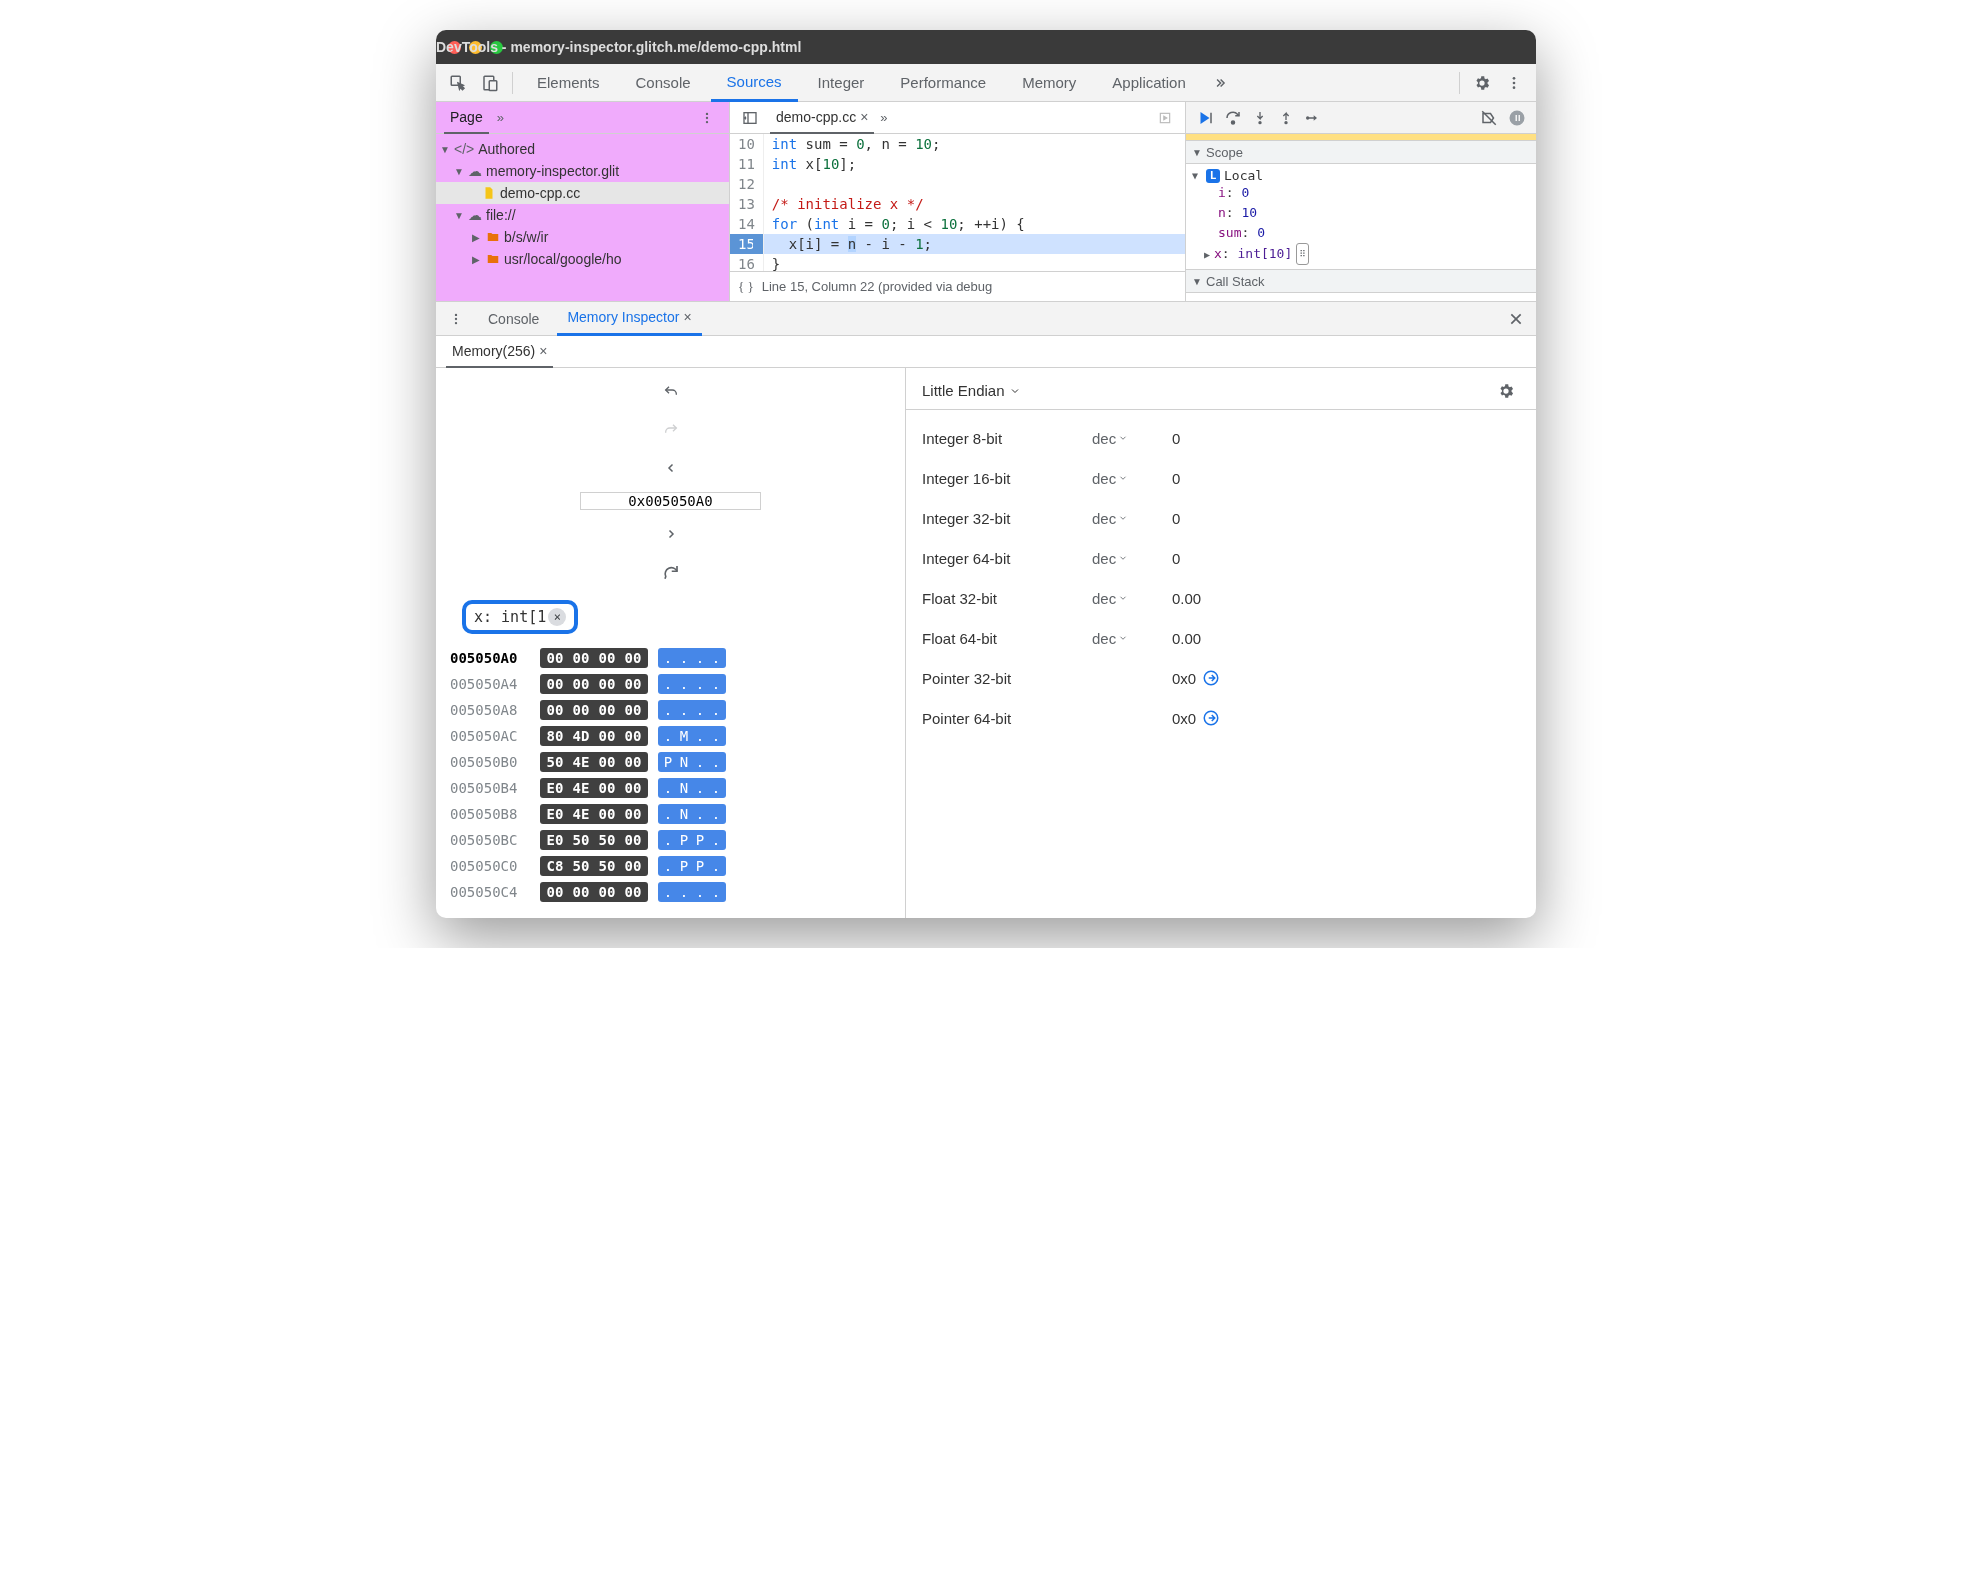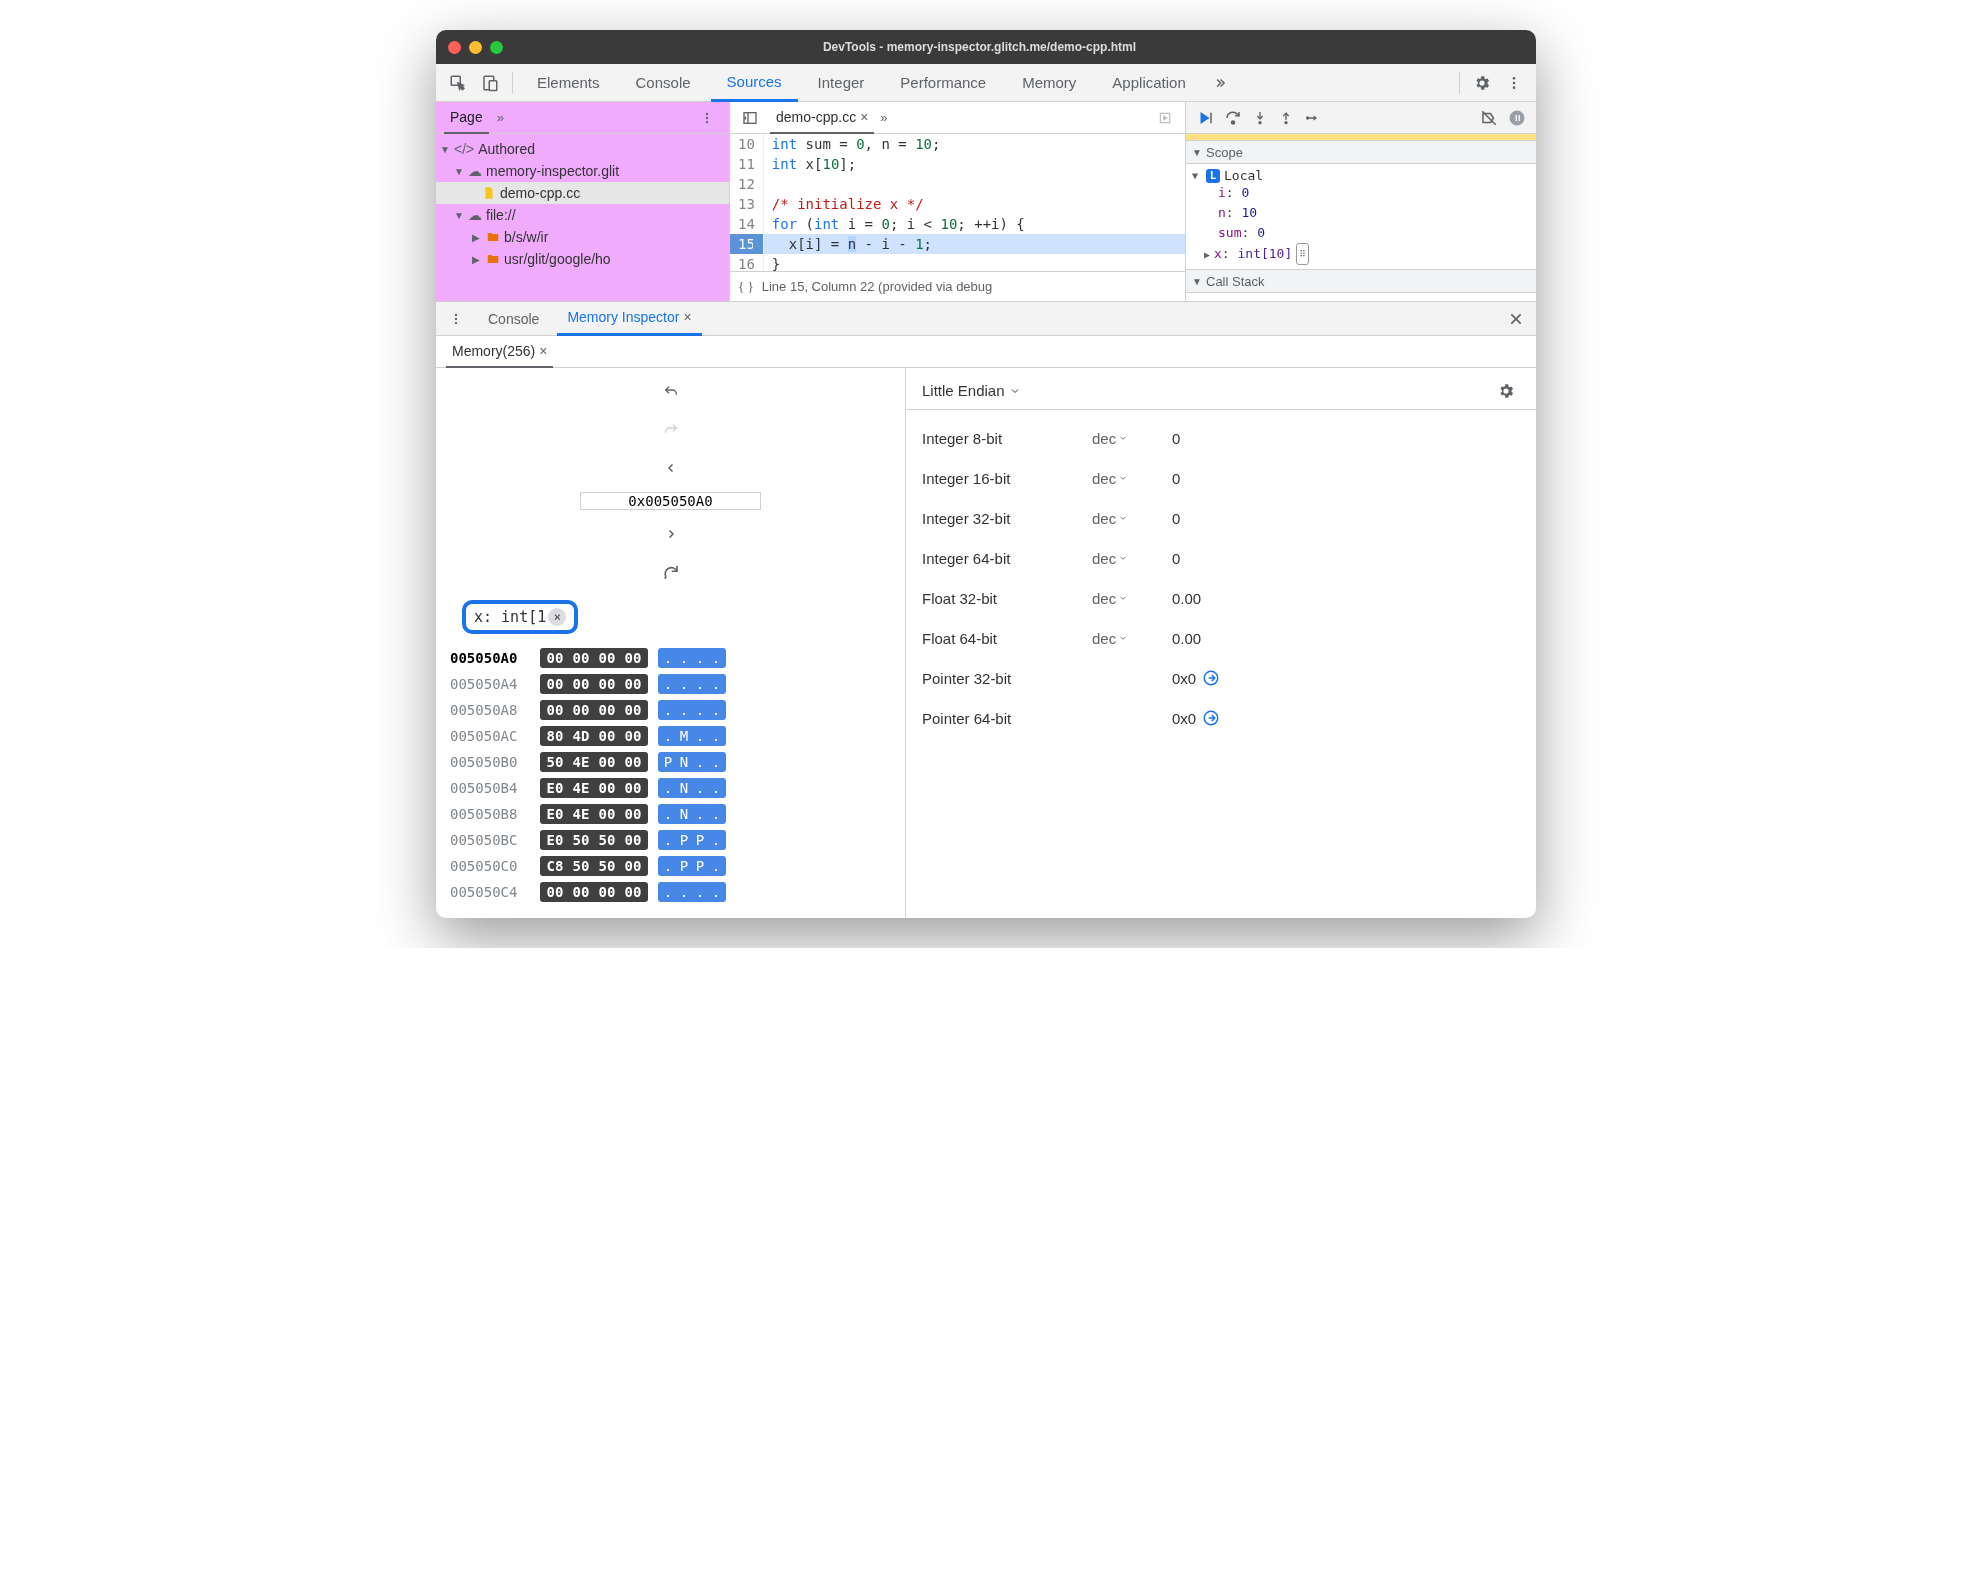--- a/index.html
+++ b/index.html
@@ -26,23 +26,23 @@
   position: relative;
 }
 .traffic-lights { display: flex; gap: 8px; }
 .traffic-lights span { width: 13px; height: 13px; border-radius: 50%; display: inline-block; }
 .tl-red { background: #ff5f57; }
 .tl-yellow { background: #febc2e; }
 .tl-green { background: #28c840; }
 .title-text {
   position: absolute;
   left: 0; right: 13px;
-  text-align: center;
+  text-align: left;
   color: #ddd;
-  font-size: 12px;
+  font-size: 14px;
   font-weight: 600;
   pointer-events: none;
 }
 .main-tabs {
   height: 38px;
   display: flex;
   align-items: center;
   border-bottom: 1px solid #d0d0d0;
   background: #f3f3f3;
   padding: 0 8px;
@@ -472,21 +472,21 @@
           </span>
           <span>b/s/w/ir</span>
         </div>
         <div class="tree-row" style="padding-left:36px">
           <span class="tri">▶</span>
           <span class="folder-icon">
             <svg width="14" height="14" viewBox="0 0 24 24" fill="currentColor">
                 <path d="M3 5h6l2 2h10v12H3z"></path>
               </svg>
           </span>
-          <span>usr/glit/google/ho</span>
+          <span>usr/local/google/ho</span>
         </div>
       </div>
     </div>
 
     <div class="code-panel">
       <div class="code-tabs">
         <div class="icon-btn">
             <svg width="16" height="16" viewBox="0 0 24 24" fill="none" stroke="currentColor" stroke-width="2">
               <rect x="3" y="4" width="18" height="16"></rect>
               <path d="M9 4v16"></path>

